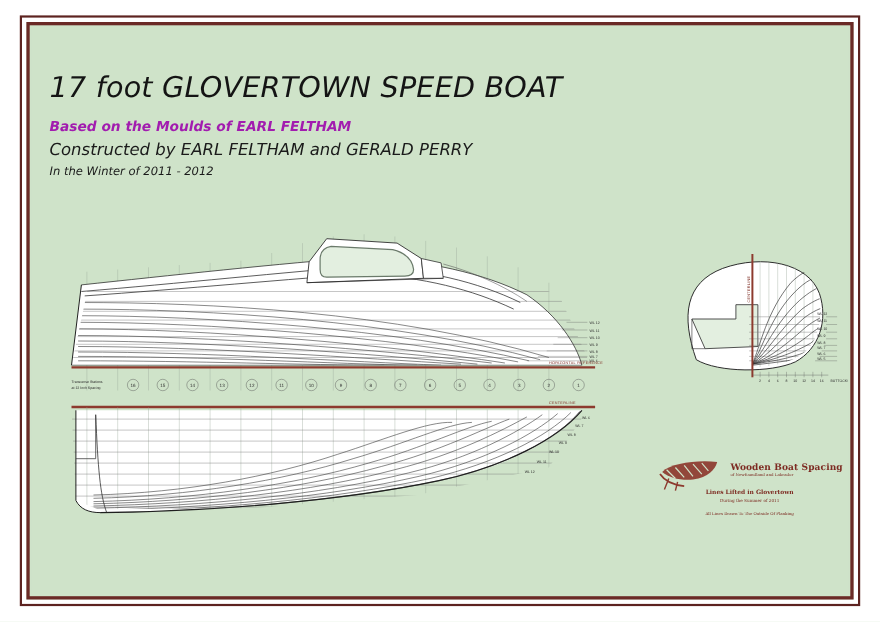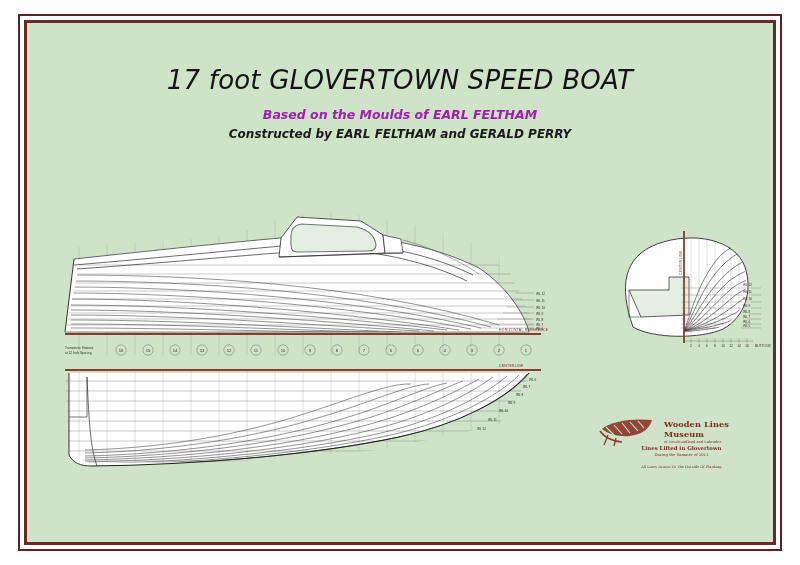--- a/index.html
+++ b/index.html
@@ -1,24 +1,24 @@
 <!DOCTYPE html>
 <html><head>
 <meta charset="utf-8">
 <style>
   html,body{margin:0;padding:0;background:#ffffff;}
   body{width:800px;height:565px;overflow:hidden;font-family:"Liberation Sans",sans-serif;}
   #sheet{position:relative;width:800px;height:565px;background:#ffffff;}
   .frame-outer{position:absolute;left:18px;top:14px;width:764px;height:537px;border:2px solid #5d2320;box-sizing:border-box;}
   .frame-inner{position:absolute;left:24px;top:20px;width:752px;height:525px;border:3px solid #6b2a26;box-sizing:border-box;background:#cfe3c9;}
   .paper{position:absolute;left:29px;top:25px;width:742px;height:515px;background:#cfe3c9;overflow:hidden;}
-  .title-block{position:absolute;left:0;top:40px;width:742px;text-align:center;}
+  .title-block{position:absolute;left:16px;top:40px;width:742px;text-align:left;}
   .main-title{font-family:"DejaVu Sans",sans-serif;font-size:26px;font-style:italic;color:#141414;letter-spacing:.2px;}
   .sub1{font-family:"DejaVu Sans",sans-serif;font-size:12.5px;font-style:italic;font-weight:bold;color:#a21caf;margin-top:12px;}
-  .sub2{font-family:"DejaVu Sans",sans-serif;font-size:12px;font-style:italic;font-weight:bold;color:#1a1a1a;margin-top:5px;}
+  .sub2{font-family:"DejaVu Sans",sans-serif;font-size:15px;font-style:italic;font-weight:normal;color:#1a1a1a;margin-top:5px;}
   .sub3{font-family:"DejaVu Sans",sans-serif;font-size:10.5px;font-style:italic;color:#1a1a1a;margin-top:5px;}
   svg{display:block;}
   .drawing{position:absolute;left:0;top:0;}
   .logo-block{position:absolute;left:565px;top:388px;width:175px;}
   .logo-text{position:absolute;left:70px;top:6px;width:108px;}
   .mus-name{font-family:"DejaVu Serif",serif;font-size:8.2px;font-weight:bold;color:#7d2b22;letter-spacing:.1px;}
   .mus-sub{font-family:"DejaVu Serif",serif;font-size:3.6px;color:#7d2b22;margin-top:1px;}
   .logo-l1{position:absolute;left:0;top:32px;width:175px;text-align:center;font-family:"DejaVu Serif",serif;font-size:5.4px;font-weight:bold;color:#7d2b22;}
   .logo-l2{position:absolute;left:0;top:39px;width:175px;text-align:center;font-family:"DejaVu Serif",serif;font-size:3.8px;color:#7d2b22;}
   .logo-l3{position:absolute;left:0;top:52px;width:175px;text-align:center;font-family:"DejaVu Serif",serif;font-size:3.6px;color:#7d2b22;}
@@ -32,20 +32,21 @@
 <div id="sheet">
   <div class="frame-outer"></div>
   <div class="frame-inner"></div>
 
   <div class="paper">
 
     <div class="title-block">
       <div class="main-title">17 foot GLOVERTOWN SPEED BOAT</div>
       <div class="sub1">Based on the Moulds of EARL FELTHAM</div>
       <div class="sub2">Constructed by EARL FELTHAM and GERALD PERRY</div>
+      <div class="sub3">In the Winter of 2011 - 2012</div>
     </div>
 
     <svg class="drawing" width="742" height="515" viewBox="0 0 742 515">
       <defs>
         <clipPath id="hullClip">
           <path d="M36,307 L52,232 L200,216 L300,205 L420,215 L480,245 L505,300 L500,307 Z"></path>
         </clipPath>
         <clipPath id="bodyClip">
           <path d="M595,300 C585,250 600,222 650,214 C700,207 722,230 716,268 C712,292 700,305 660,309 L604,309 Z"></path>
         </clipPath>
@@ -381,21 +382,21 @@
     <div class="logo-block">
       <svg width="66" height="34" viewBox="0 0 66 34">
         <g fill="none" stroke="#8d3a2e" stroke-width="1.5">
           <path d="M8,16 C16,8 40,5 58,7 C56,14 50,21 36,23 C24,24 14,21 8,16 Z" fill="#8d3a2e" stroke="none" opacity="0.92"></path>
           <path d="M12,14 L20,22 M20,12 L28,21 M28,10 L36,20 M36,9 L44,18 M44,8 L50,15" stroke="#cfe3c9" stroke-width="1.1"></path>
           <path d="M6,18 C10,24 18,28 28,29" stroke="#8d3a2e" stroke-width="1.6"></path>
           <path d="M14,22 L10,32 M22,25 L20,33" stroke="#8d3a2e" stroke-width="1.3"></path>
         </g>
       </svg>
       <div class="logo-text">
-        <div class="mus-name">Wooden Lines Museum</div>
+        <div class="mus-name">Wooden Boat Spacing</div>
         <div class="mus-sub">of Newfoundland and Labrador</div>
       </div>
       <div class="logo-l1">Lines Lifted in Glovertown</div>
       <div class="logo-l2">During the Summer of 2011</div>
       <div class="logo-l3">All Lines Drawn To The Outside Of Planking</div>
     </div>
 
   </div>
 </div>
 

